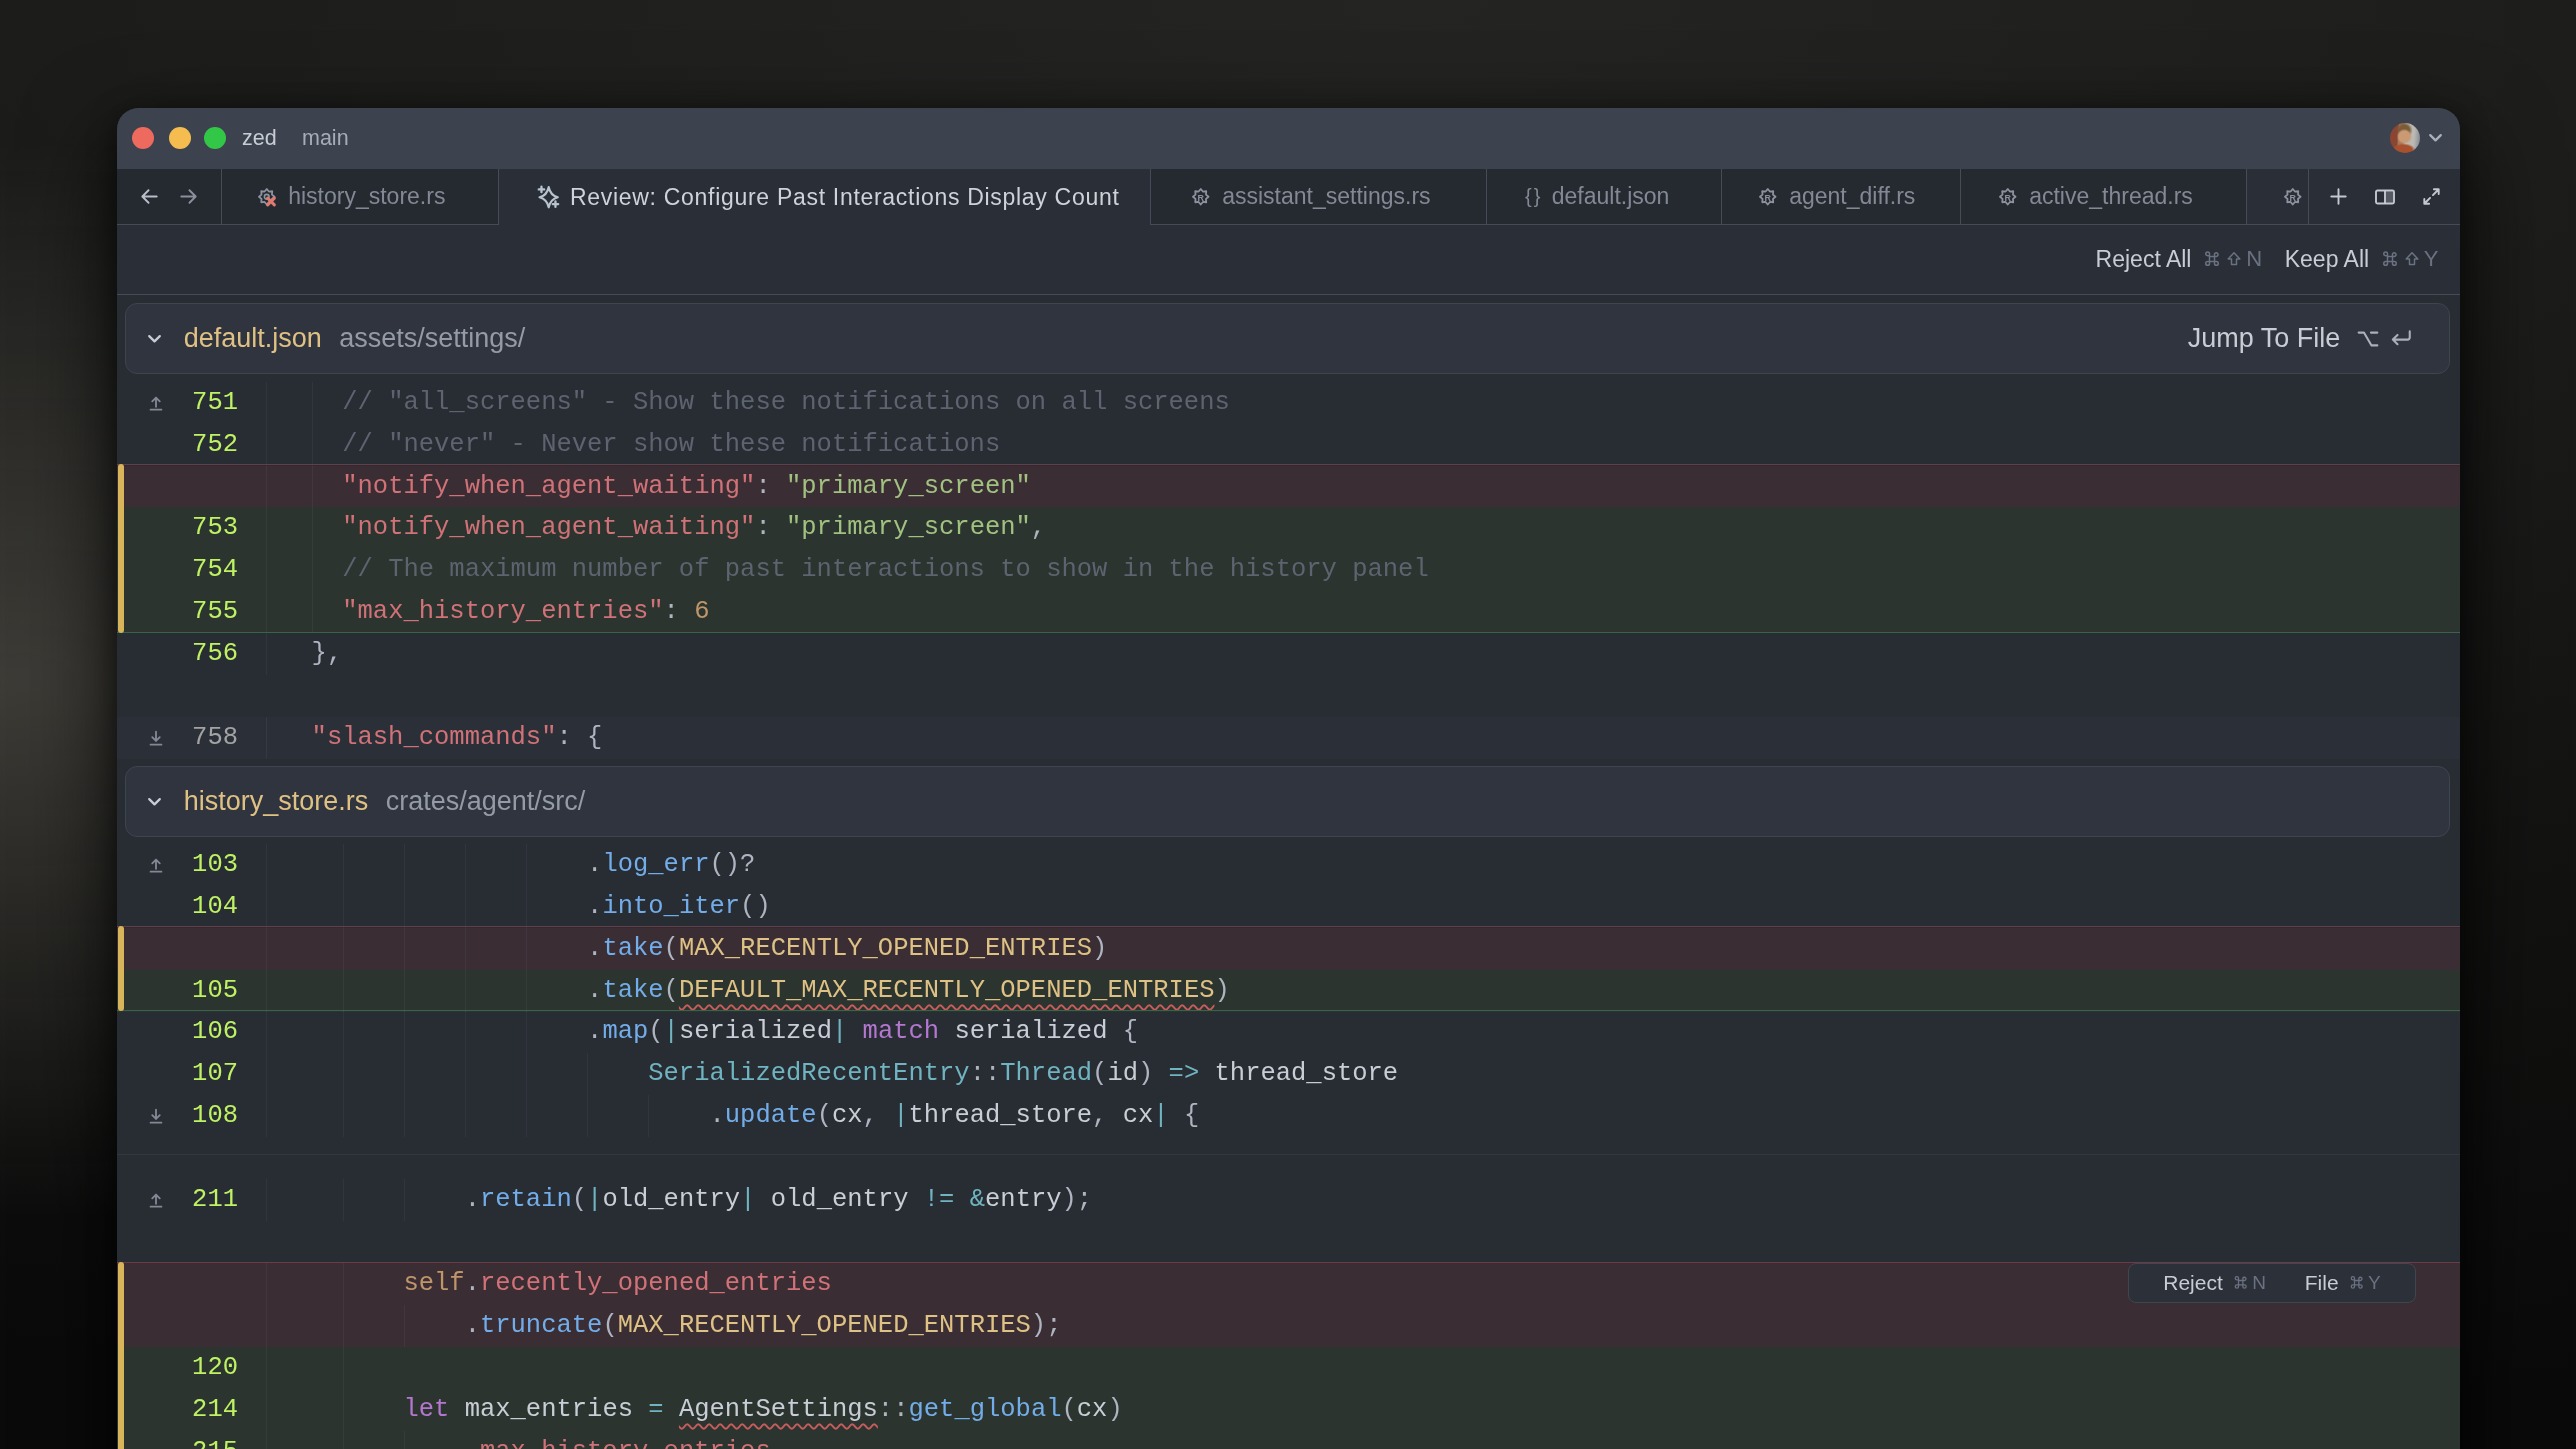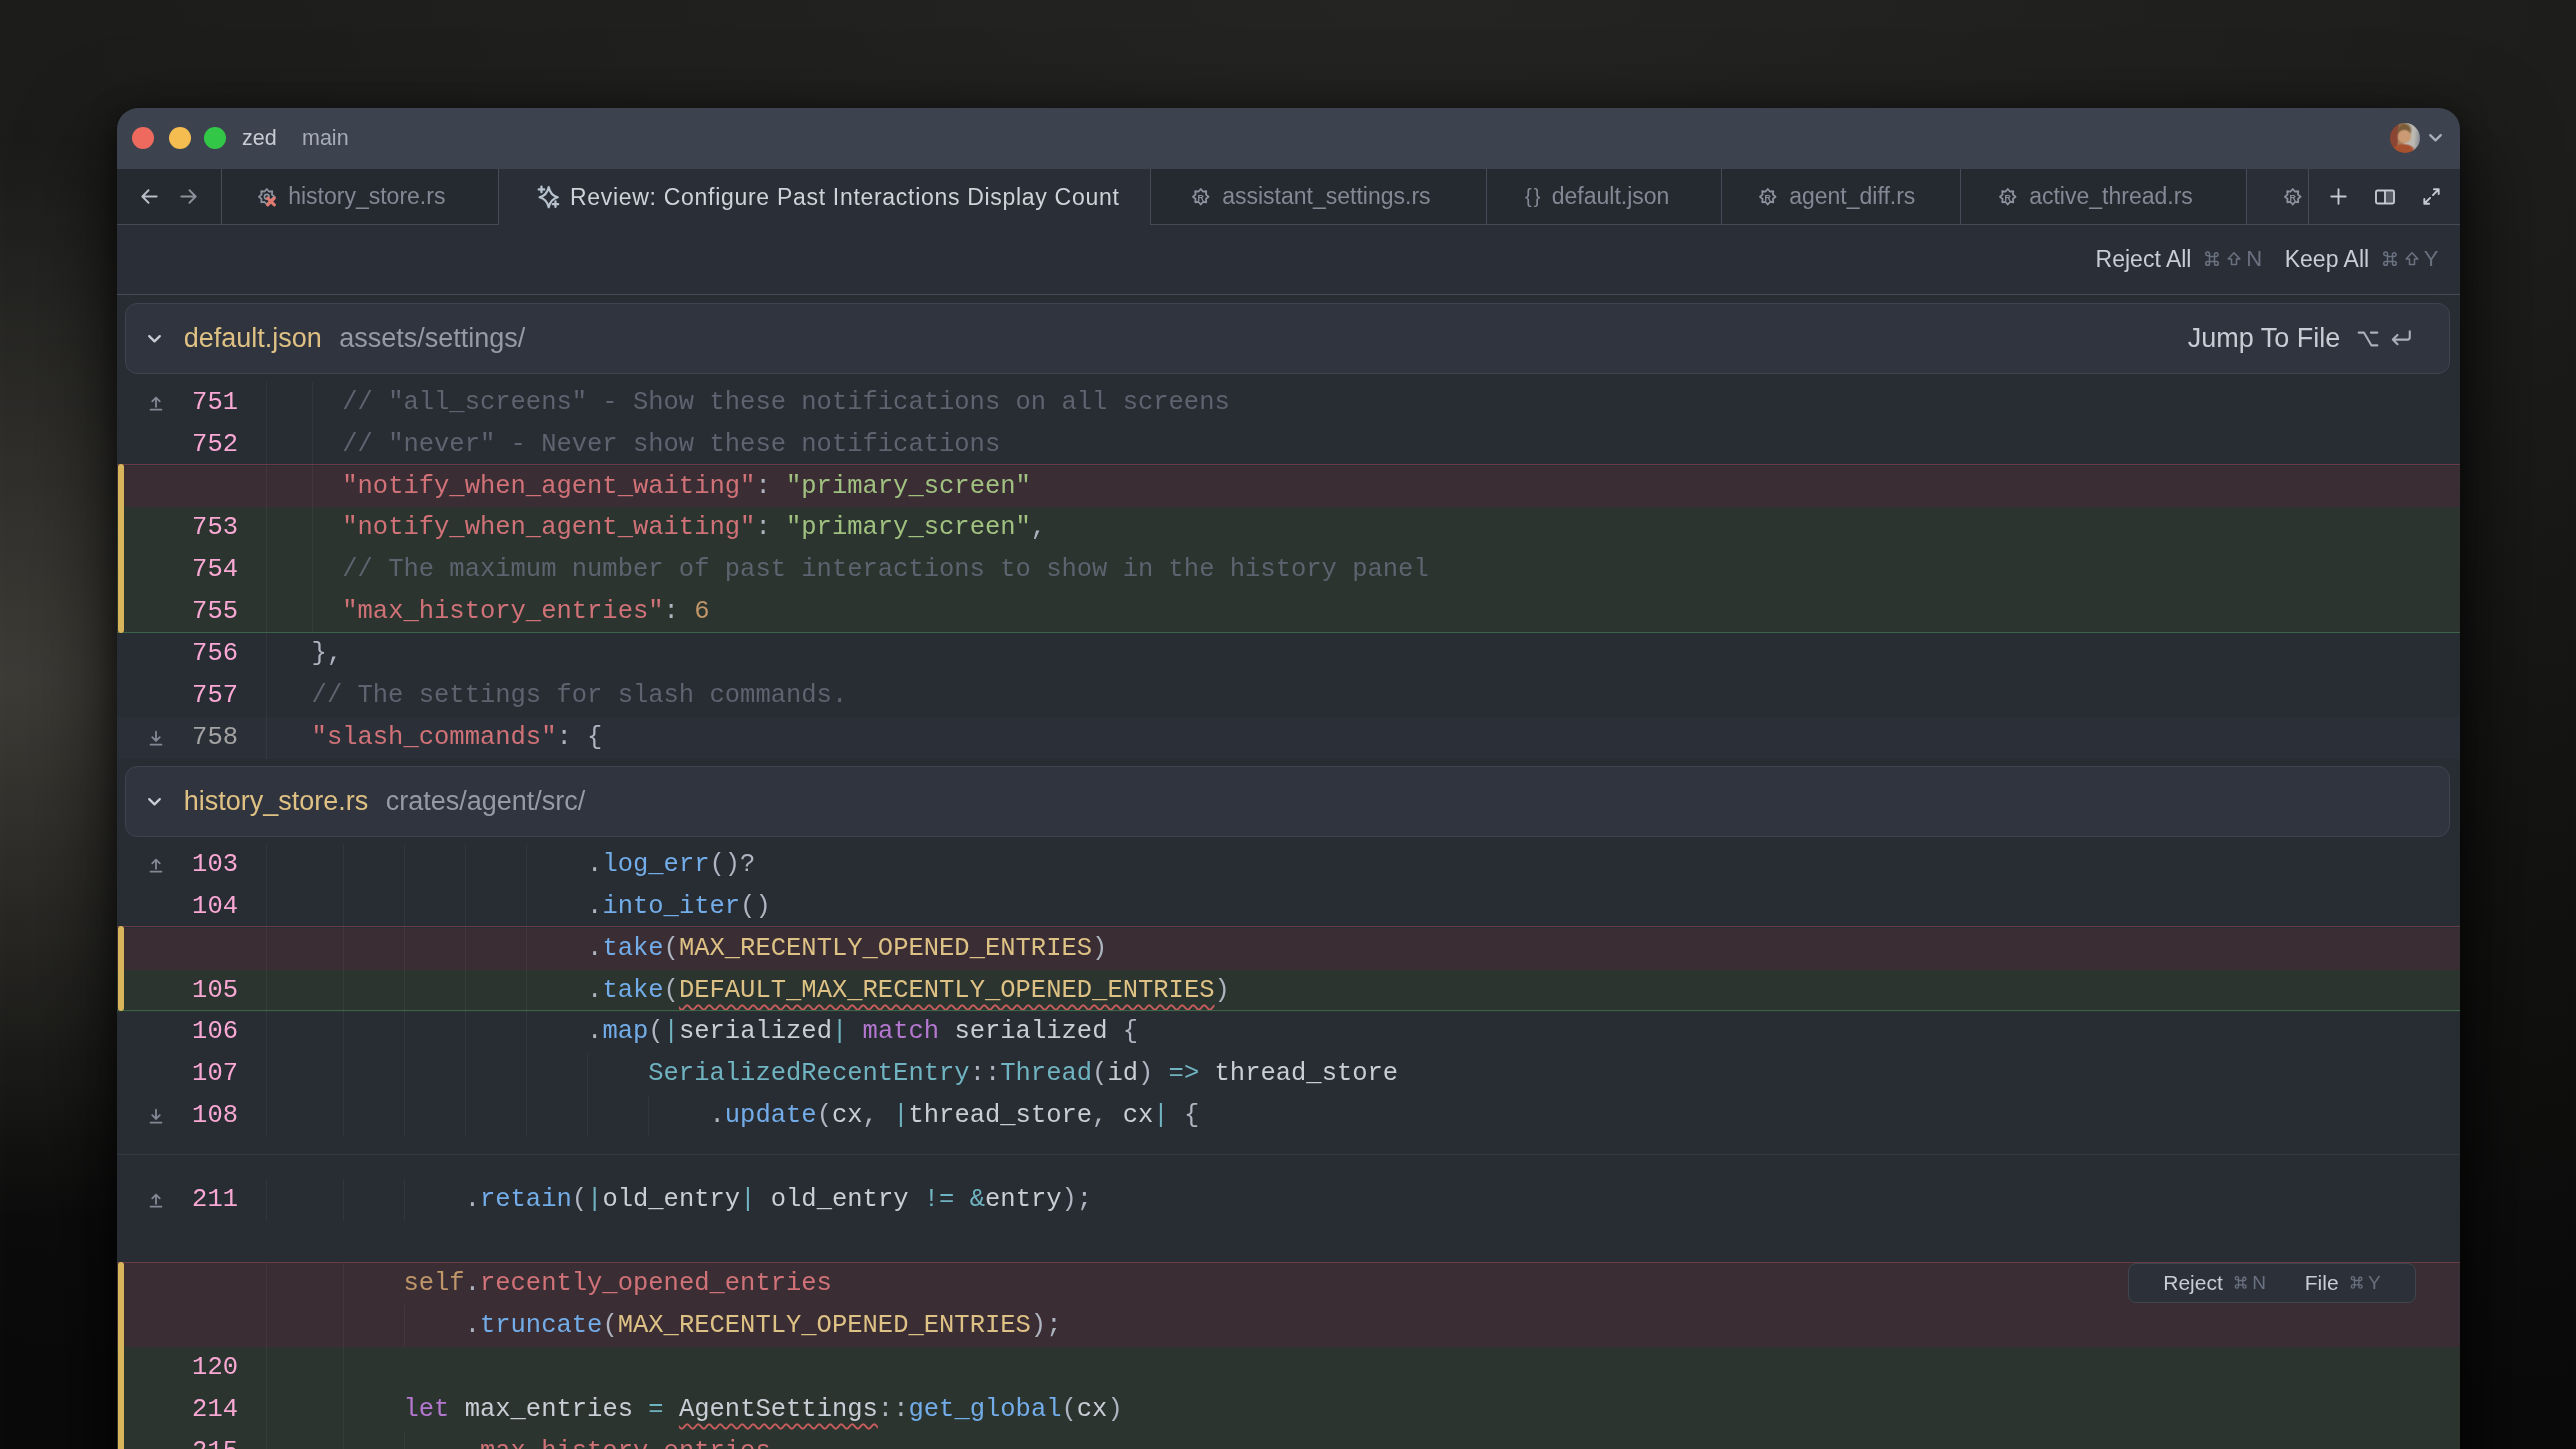--- a/index.html
+++ b/index.html
@@ -36,21 +36,21 @@
   .hdr .fname { margin-left:17.4px; font-size:27px; color:#dfc184; }
   .hdr .fpath { margin-left:17.4px; font-size:27px; color:#949aa6; }
   .hdr .jump { position:absolute; right:34px; display:flex; align-items:center; gap:13.4px;
       font-size:27px; color:#c8ccd4; }
 
   .row { position:absolute; left:0; width:2343px; height:42px; line-height:42px;
       font-family:"Liberation Mono", monospace; font-size:25.5px; white-space:pre; }
   .row.del { background:#3a2e34; }
   .row.actline { background:#2b3038; }
   .row.add { background:#2b342e; }
-  .row .ln { position:absolute; right:2222px; color:#f9a8d4; }
+  .row .ln { position:absolute; right:2222px; color:#bef264; }
   .row .lnw { color:#a3a3a3; }
   .row .code { position:absolute; left:164px; }
   .g { position:absolute; top:0; bottom:0; width:1.3px; background:rgba(180,186,198,.07); }
   i { font-style:normal; }
   .com{color:#5d636f} .key{color:#d07277} .s{color:#a1c181} .num{color:#bf956a}
   .pun{color:#aeb4c0} .kw{color:#b477cf} .fn{color:#73ade9} .const{color:#dec184}
   .typ{color:#6fb4c0} .op{color:#6fb4c0} .var{color:#c9ced6}
   .sq { text-decoration:underline; text-decoration-style:wavy; text-decoration-color:#c75c5c;
         text-decoration-thickness:2px; text-underline-offset:6.7px; }
   .hline { position:absolute; left:0; width:2343px; height:1.3px; }
@@ -208,21 +208,20 @@
     <span class="fname">history_store.rs</span>
       <span class="fpath">crates/agent/src/</span>
   </div>
 <div class="row" style="top:274px"><b class="g" style="left:149px"></b><b class="g" style="left:195px"></b><span class="ln ">751</span><span class="code">    <i class="com">// "all_screens" - Show these notifications on all screens</i></span></div>
 <div class="row" style="top:316px"><b class="g" style="left:149px"></b><b class="g" style="left:195px"></b><span class="ln ">752</span><span class="code">    <i class="com">// "never" - Never show these notifications</i></span></div>
 <div class="row del" style="top:358px"><b class="g" style="left:149px"></b><b class="g" style="left:195px"></b><span class="code">    <i class="key">"notify_when_agent_waiting"</i><i class="pun">: </i><i class="s">"primary_screen"</i></span></div>
 <div class="row add" style="top:399px"><b class="g" style="left:149px"></b><b class="g" style="left:195px"></b><span class="ln ">753</span><span class="code">    <i class="key">"notify_when_agent_waiting"</i><i class="pun">: </i><i class="s">"primary_screen"</i><i class="pun">,</i></span></div>
 <div class="row add" style="top:441px"><b class="g" style="left:149px"></b><b class="g" style="left:195px"></b><span class="ln ">754</span><span class="code">    <i class="com">// The maximum number of past interactions to show in the history panel</i></span></div>
 <div class="row add" style="top:483px"><b class="g" style="left:149px"></b><b class="g" style="left:195px"></b><span class="ln ">755</span><span class="code">    <i class="key">"max_history_entries"</i><i class="pun">: </i><i class="num">6</i></span></div>
 <div class="row" style="top:525px"><b class="g" style="left:149px"></b><span class="ln ">756</span><span class="code">  <i class="pun">},</i></span></div>
-<div class="row" style="top:567px"><b class="g" style="left:149px"></b><span class="ln ">757</span><span class="code">  <i class="com">// The settings for slash commands.</i></span></div>
 <div class="row actline" style="top:609px"><b class="g" style="left:149px"></b><span class="ln lnw">758</span><span class="code">  <i class="key">"slash_commands"</i><i class="pun">: {</i></span></div>
 <div class="row" style="top:736px"><b class="g" style="left:149px"></b><b class="g" style="left:226px"></b><b class="g" style="left:287px"></b><b class="g" style="left:348px"></b><b class="g" style="left:409px"></b><span class="ln ">103</span><span class="code">                    <i class="pun">.</i><i class="fn">log_err</i><i class="pun">()?</i></span></div>
 <div class="row" style="top:778px"><b class="g" style="left:149px"></b><b class="g" style="left:226px"></b><b class="g" style="left:287px"></b><b class="g" style="left:348px"></b><b class="g" style="left:409px"></b><span class="ln ">104</span><span class="code">                    <i class="pun">.</i><i class="fn">into_iter</i><i class="pun">()</i></span></div>
 <div class="row del" style="top:820px"><b class="g" style="left:149px"></b><b class="g" style="left:226px"></b><b class="g" style="left:287px"></b><b class="g" style="left:348px"></b><b class="g" style="left:409px"></b><span class="code">                    <i class="pun">.</i><i class="fn">take</i><i class="pun">(</i><i class="const">MAX_RECENTLY_OPENED_ENTRIES</i><i class="pun">)</i></span></div>
 <div class="row add" style="top:862px"><b class="g" style="left:149px"></b><b class="g" style="left:226px"></b><b class="g" style="left:287px"></b><b class="g" style="left:348px"></b><b class="g" style="left:409px"></b><span class="ln ">105</span><span class="code">                    <i class="pun">.</i><i class="fn">take</i><i class="pun">(</i><i class="const sq">DEFAULT_MAX_RECENTLY_OPENED_ENTRIES</i><i class="pun">)</i></span></div>
 <div class="row" style="top:903px"><b class="g" style="left:149px"></b><b class="g" style="left:226px"></b><b class="g" style="left:287px"></b><b class="g" style="left:348px"></b><b class="g" style="left:409px"></b><span class="ln ">106</span><span class="code">                    <i class="pun">.</i><i class="fn">map</i><i class="pun">(</i><i class="op">|</i><i class="var">serialized</i><i class="op">|</i> <i class="kw">match</i> <i class="var">serialized</i> <i class="pun">{</i></span></div>
 <div class="row" style="top:945px"><b class="g" style="left:149px"></b><b class="g" style="left:226px"></b><b class="g" style="left:287px"></b><b class="g" style="left:348px"></b><b class="g" style="left:409px"></b><b class="g" style="left:470px"></b><span class="ln ">107</span><span class="code">                        <i class="typ">SerializedRecentEntry</i><i class="pun">::</i><i class="typ">Thread</i><i class="pun">(</i><i class="var">id</i><i class="pun">)</i> <i class="op">=&gt;</i> <i class="var">thread_store</i></span></div>
 <div class="row" style="top:987px"><b class="g" style="left:149px"></b><b class="g" style="left:226px"></b><b class="g" style="left:287px"></b><b class="g" style="left:348px"></b><b class="g" style="left:409px"></b><b class="g" style="left:470px"></b><b class="g" style="left:531px"></b><span class="ln ">108</span><span class="code">                            <i class="pun">.</i><i class="fn">update</i><i class="pun">(</i><i class="var">cx</i><i class="pun">, </i><i class="op">|</i><i class="var">thread_store</i><i class="pun">, </i><i class="var">cx</i><i class="op">|</i> <i class="pun">{</i></span></div>
 <div class="row" style="top:1071px"><b class="g" style="left:149px"></b><b class="g" style="left:226px"></b><b class="g" style="left:287px"></b><span class="ln ">211</span><span class="code">            <i class="pun">.</i><i class="fn">retain</i><i class="pun">(</i><i class="op">|</i><i class="var">old_entry</i><i class="op">|</i> <i class="var">old_entry</i> <i class="op">!=</i> <i class="op">&amp;</i><i class="var">entry</i><i class="pun">);</i></span></div>
 <div class="row del" style="top:1155px"><b class="g" style="left:149px"></b><b class="g" style="left:226px"></b><span class="code">        <i class="num">self</i><i class="pun">.</i><i class="key">recently_opened_entries</i></span></div>

